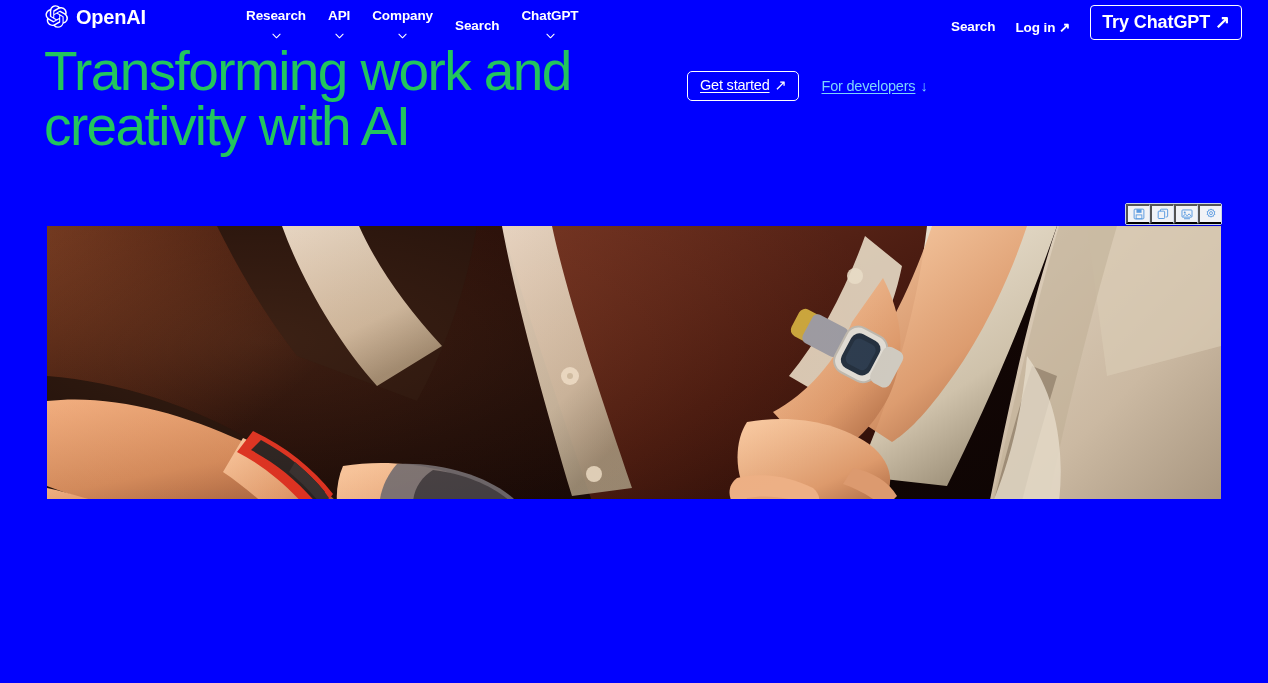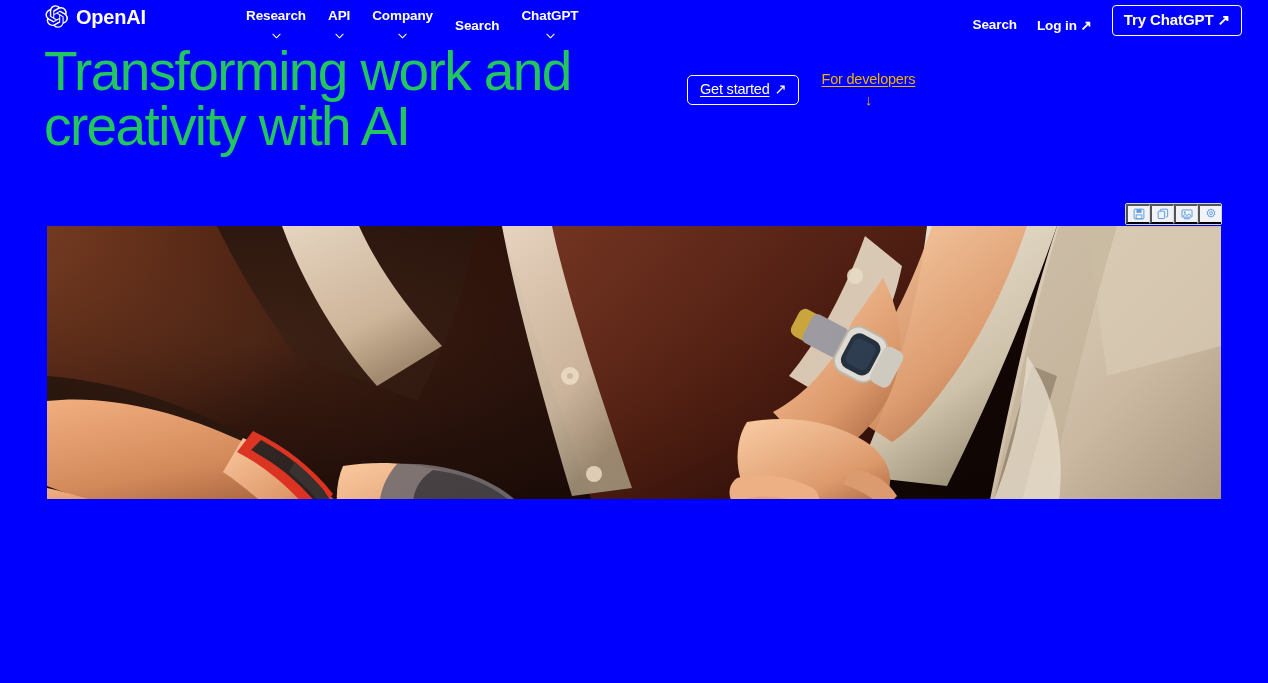--- a/index.html
+++ b/index.html
@@ -92,21 +92,21 @@
     white-space: nowrap;
     margin-top: 8px;
   }
   .btn-outline {
     display: flex;
     align-items: center;
     gap: 4px;
     border: 1px solid #ffffff;
     border-radius: 4px;
     color: #ffffff;
-    font-size: 15px;
+    font-size: 18px;
     font-weight: 700;
     letter-spacing: -0.1px;
     padding: 5px 11px 6px 11px;
     background: transparent;
     cursor: pointer;
     text-decoration: none;
     white-space: nowrap;
     font-family: "Liberation Sans", sans-serif;
   }
 
@@ -165,28 +165,27 @@
     background: transparent;
     font-family: "Liberation Sans", sans-serif;
     white-space: nowrap;
     margin-left: 44px;
   }
   .cta-box .lbl { text-decoration: underline; text-underline-offset: 2px; }
   .cta-link {
     display: inline-flex;
     align-items: center;
     gap: 5px;
-    color: #eab308;
+    color: #7dd3fc;
     font-size: 14.5px;
     font-weight: 400;
     letter-spacing: -0.2px;
     cursor: pointer;
     text-decoration: none;
     white-space: nowrap;
-    flex-direction: column;
   }
   .cta-link .lbl { text-decoration: underline; text-underline-offset: 2px; }
 
   
   .img-toolbar {
     position: absolute;
     top: 203px;
     left: 1125px;
     width: 97px;
     height: 22px;

